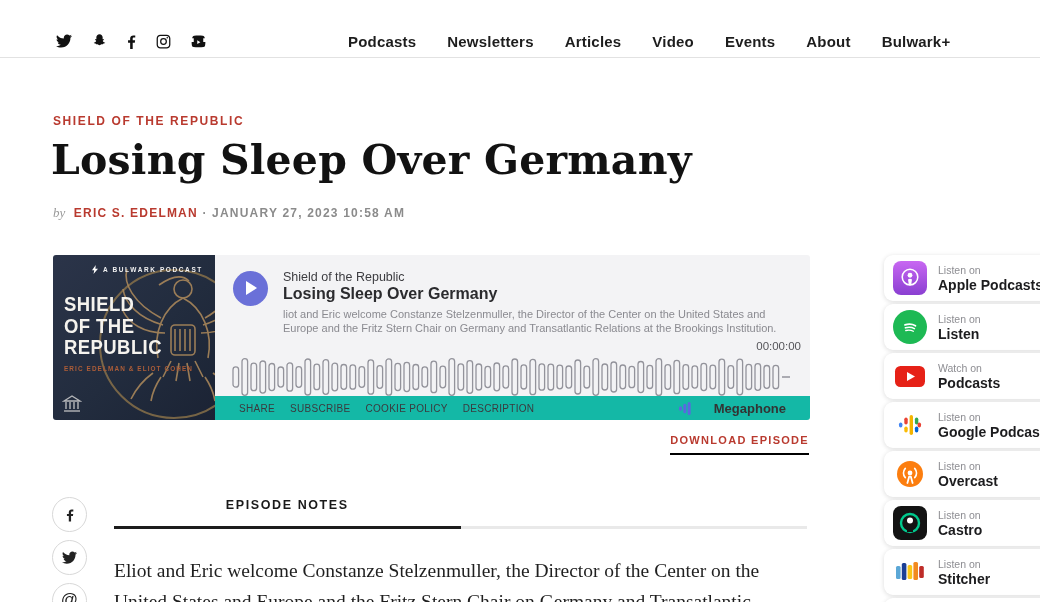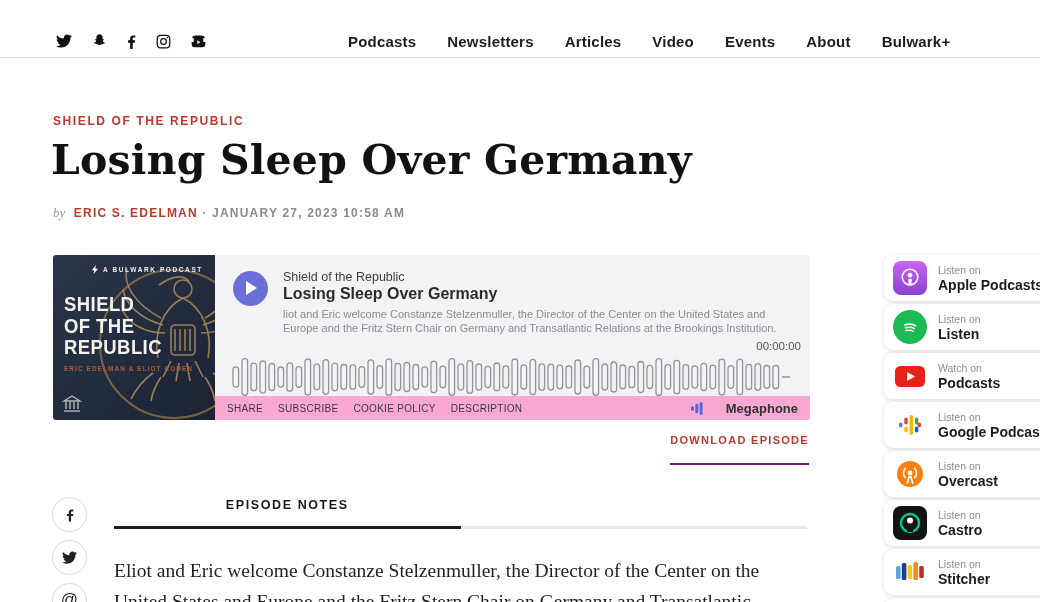--- a/index.html
+++ b/index.html
@@ -44,29 +44,29 @@
   .player-main { position:relative; flex:1; background:#f3f3f5; }
   .play-btn { position:absolute; left:18px; top:16px; width:35px; height:35px; border-radius:50%;
     background:#6a70d8; cursor:pointer; }
   .play-btn:after { content:""; position:absolute; left:13px; top:10px;
     border-left:11px solid #fff; border-top:7.5px solid transparent; border-bottom:7.5px solid transparent; }
   .p-show { position:absolute; left:68px; top:15px; font-size:12.5px; color:#3c3c40; }
   .p-episode { position:absolute; left:68px; top:30px; font-size:16px; font-weight:700; color:#2b2b2e; }
   .p-desc { position:absolute; left:68px; top:52px; width:500px; font-size:11px; line-height:14px; color:#8a8a90; }
   .p-time { position:absolute; right:9px; top:85px; font-size:11.5px; color:#55555a; }
   .p-wave { position:absolute; left:17px; top:100px; }
-  .p-bottom { position:absolute; left:0; bottom:0; width:100%; height:24px; background:#f9a8d4;
-    display:flex; align-items:center; padding:0 12px; }
+  .p-bottom { position:absolute; left:0; bottom:0; width:100%; height:24px; background:#14b8a6;
+    display:flex; align-items:center; padding:0 24px; }
   .p-links { display:flex; gap:15px; }
   .p-links span { font-size:10px; color:#3a3a3e; letter-spacing:.3px; cursor:pointer; }
   .p-brand { margin-left:auto; display:flex; align-items:center; gap:20px; }
   .p-brand b { font-size:13px; color:#333; font-weight:700; }
   
   .download { position:absolute; right:231px; top:434px; font-size:11px; font-weight:700;
-    letter-spacing:1.3px; color:#b93a2f; border-bottom:2px solid #701a75; padding-bottom:17px; cursor:pointer; }
+    letter-spacing:1.3px; color:#b93a2f; border-bottom:2px solid #000000; padding-bottom:7px; cursor:pointer; }
   
   .share-col { position:absolute; left:52px; top:497px; display:flex; flex-direction:column; gap:8px; }
   .share-btn { width:35px; height:35px; border-radius:50%; border:1px solid #d8d8d8; background:#fff;
     display:flex; align-items:center; justify-content:center; cursor:pointer; }
   .share-btn svg { fill:#222; }
   .share-btn .at { font-size:17px; color:#222; font-weight:400; margin-top:-2px; }
   
   .tabs { position:absolute; left:114px; top:498px; width:693px; }
   .tab-labels { display:flex; }
   .tab-labels div { width:50%; text-align:center; font-size:12.5px; font-weight:700; letter-spacing:1.6px; cursor:pointer; }

